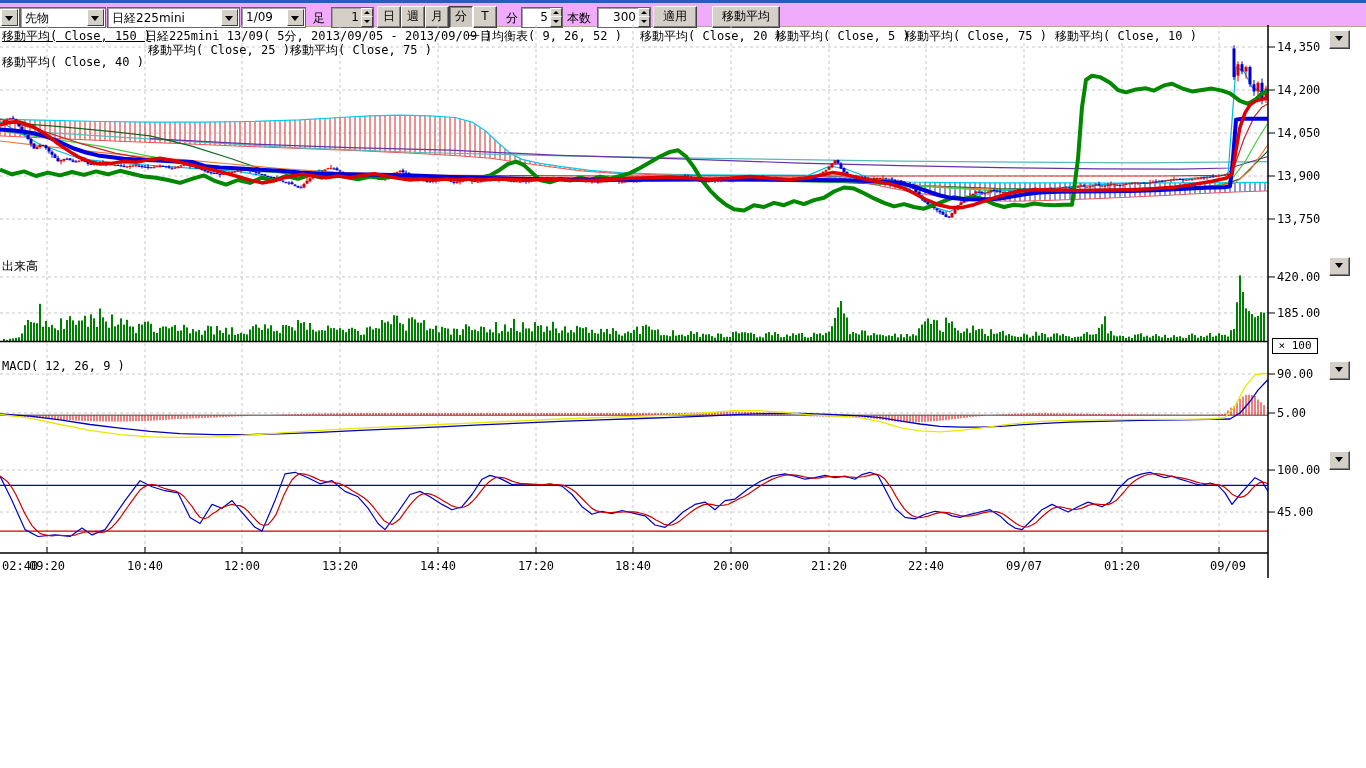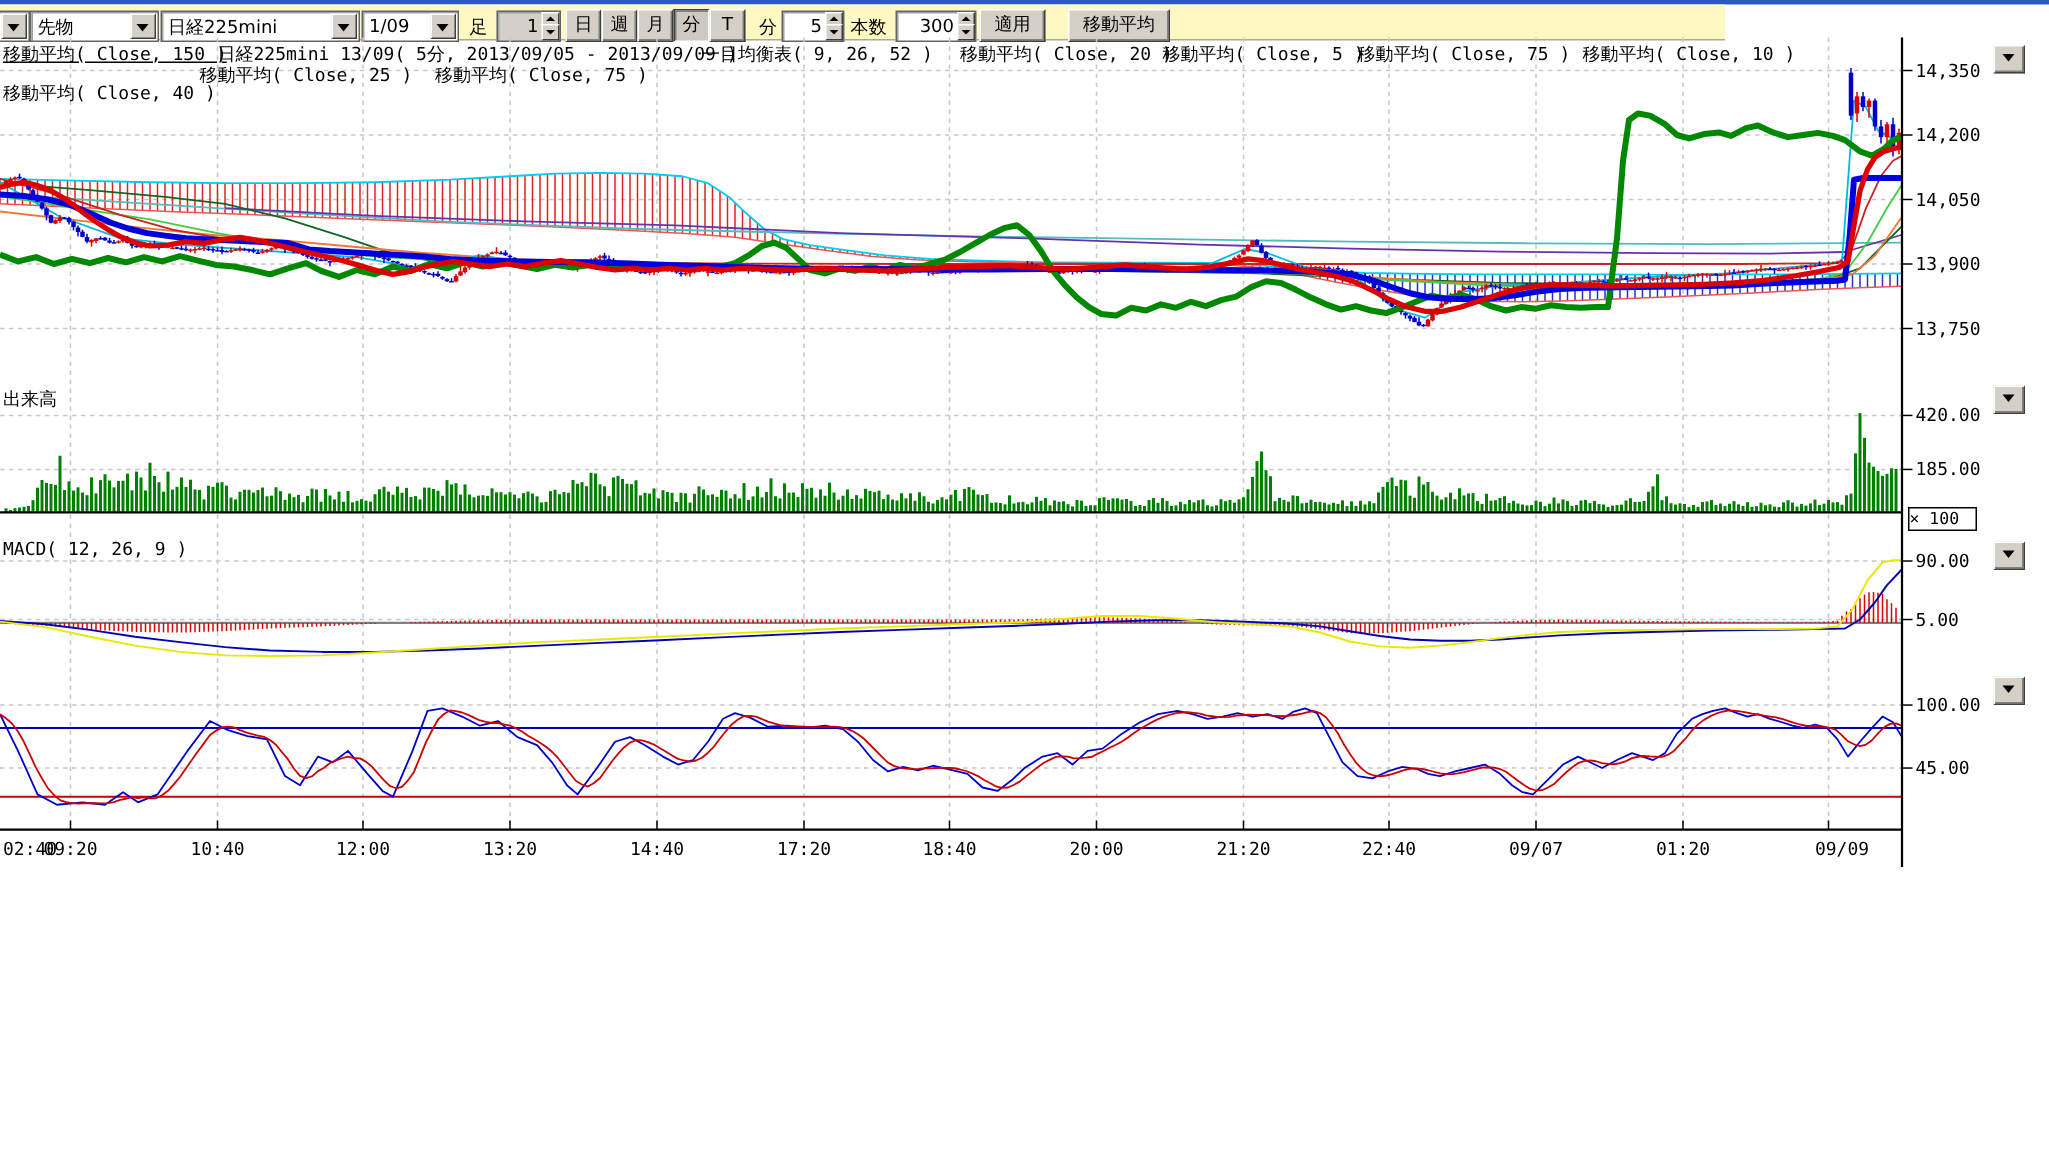--- a/index.html
+++ b/index.html
@@ -1,19 +1,19 @@
 <!DOCTYPE html>
 <html><head>
 <meta charset="utf-8">
 <style>
   html,body{margin:0;padding:0;background:#fff;}
   #screen{position:relative;width:1366px;height:768px;overflow:hidden;background:#fff;
           font-family:"DejaVu Sans",sans-serif;}
   #titlebar-strip{position:absolute;left:0;top:0;width:1366px;height:3px;background:#2a5ac0;}
-  #toolbar{position:absolute;left:0;top:3px;width:1150px;height:23px;background:#fef9c3;
+  #toolbar{position:absolute;left:0;top:3px;width:1366px;height:23px;background:#f0abfc;
            border-bottom:1px solid #aca899;}
   .tb{position:absolute;font-size:12px;color:#000;}
   .tb-label{top:7px;}
   .combo{position:absolute;top:4px;height:19px;background:#fff;border:1px solid #646464;
          box-shadow:inset 1px 1px 0 #a0a0a0;}
   .combo-text{position:absolute;left:4px;top:2px;font-size:12px;white-space:nowrap;}
   .arrowbox{position:absolute;right:1px;top:1px;bottom:1px;width:15px;background:#d4d0c8;
             border:1px solid;border-color:#fff #404040 #404040 #fff;}
   .tri{position:absolute;left:3px;top:6px;width:0;height:0;border:4px solid transparent;
        border-top:5px solid #000;}
@@ -36,21 +36,21 @@
         box-shadow:inset -1px -1px 0 #808080;}
   #chart-region{position:absolute;left:0;top:0;width:1366px;height:768px;}
   #chart-svg{position:absolute;left:0;top:0;}
   .lbl{position:absolute;font-family:"DejaVu Sans Mono",monospace;font-size:12px;color:#000;
        white-space:nowrap;z-index:5;}
   .mini-drop{position:absolute;width:19px;height:17px;background:#d4d0c8;z-index:6;
         border:1px solid;border-color:#fff #404040 #404040 #fff;box-shadow:inset -1px -1px 0 #808080;}
   .mini-drop .tri{left:5px;top:5px;}
   #vol-mult{position:absolute;left:1272px;top:338px;width:44px;height:14px;background:#fff;
         border:1px solid #000;font-family:"DejaVu Sans Mono",monospace;font-size:11px;
-        text-align:left;line-height:14px;z-index:6;}
+        text-align:center;line-height:14px;z-index:6;}
 </style>
 </head>
 <body>
 
 <div id="screen">
   <div id="titlebar-strip"></div>
 
   <div id="toolbar">
     <div class="combo" style="left:-60px;width:78px">
       <span class="arrowbox">
@@ -2176,21 +2176,21 @@
         <div class="lbl" style="left: 2px; top: 28px; text-decoration: underline;">移動平均( Close, 150 )</div>
         <div class="lbl" style="left: 145px; top: 28px;">日経225mini 13/09( 5分, 2013/09/05 - 2013/09/09 )</div>
         <div class="lbl" style="left: 468px; top: 28px;">一目均衡表( 9, 26, 52 )</div>
         <div class="lbl" style="left: 640px; top: 28px;">移動平均( Close, 20 )</div>
         <div class="lbl" style="left: 775px; top: 28px;">移動平均( Close, 5 )</div>
         <div class="lbl" style="left: 905px; top: 28px;">移動平均( Close, 75 )</div>
         <div class="lbl" style="left: 1055px; top: 28px;">移動平均( Close, 10 )</div>
       </div>
     <div id="indicator-row2">
         <div class="lbl" style="left: 2px; top: 54px;">移動平均( Close, 40 )</div>
-        <div class="lbl" style="left: 133px; top: 42px;">移動平均( Close, 25 )</div>
+        <div class="lbl" style="left: 148px; top: 42px;">移動平均( Close, 25 )</div>
         <div class="lbl" style="left: 290px; top: 42px;">移動平均( Close, 75 )</div>
       </div>
     <div class="lbl" style="left:2px;top:258px">出来高</div>
     <div class="lbl" style="left:2px;top:359px">MACD( 12, 26, 9 )</div>
     <div id="vol-mult">×  100</div>
     <div class="mini-drop" style="left:1329px;top:30px">
         <span class="tri"></span>
       </div>
     <div class="mini-drop" style="left:1329px;top:257px">
         <span class="tri"></span>

